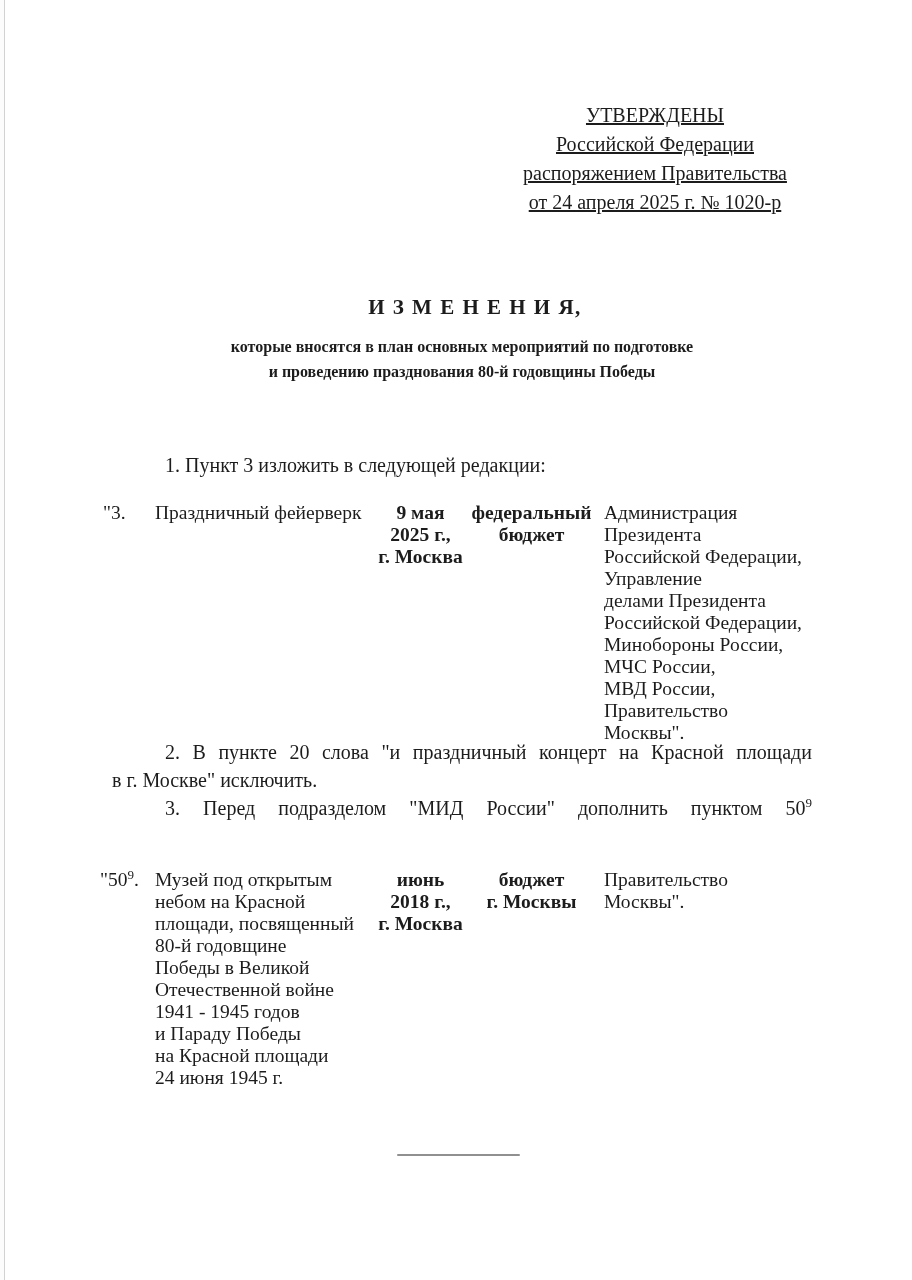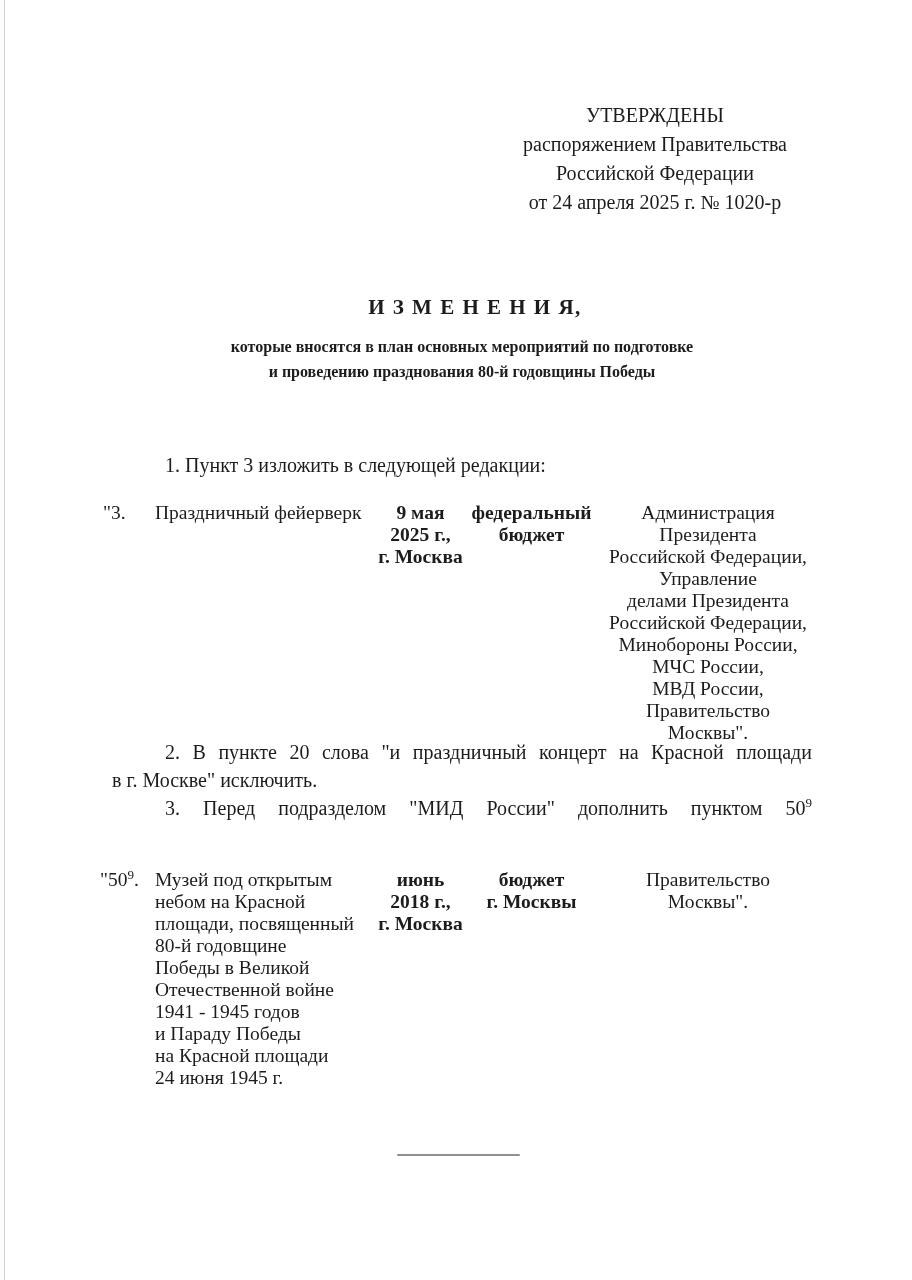--- a/index.html
+++ b/index.html
@@ -13,21 +13,21 @@
   }
   .page { position: absolute; inset: 0; background: #ffffff; }
 
   
   .edge-strip { position: absolute; left: 0; top: 0; width: 4px; height: 1280px; background: #fcfcfc; }
   .edge-line  { position: absolute; left: 4px; top: 0; width: 1px; height: 1280px; background: #d2d2d2; }
 
   
   .approval {
     position: absolute; top: 101px; right: 96px; width: 322px;
-    text-align: center; font-size: 20px; line-height: 29px;
+    text-align: center; font-size: 20px; line-height: 29px; text-decoration: underline;
   }
 
   
   .title {
     position: absolute; top: 295px; left: 125px; width: 700px;
     text-align: center; font-weight: bold; font-size: 21px; letter-spacing: 1.5px;
   }
   .subtitle {
     position: absolute; top: 334px; left: 112px; width: 700px;
     text-align: center; font-weight: bold; font-size: 16px; line-height: 25px;
@@ -42,40 +42,40 @@
   .sup { vertical-align: super; font-size: 13px; line-height: 0; }
 
   
   .tbl {
     position: absolute; display: grid; font-size: 19.5px; line-height: 22px;
   }
   .tbl1 { top: 502px; left: 103px; width: 709px; grid-template-columns: 52px 218px 95px 127px 1fr; }
   .tbl2 { top: 869px; left: 100px; width: 712px; grid-template-columns: 55px 218px 95px 127px 1fr; }
   .cell { white-space: pre-line; }
   .cell.center { text-align: center; font-weight: bold; }
-  .cell.resp { padding-left: 9px; text-align: center; }
+  .cell.resp { padding-left: 9px; }
 
   
   .rule {
     position: absolute; top: 1154px; left: 397px; width: 123px; height: 2px;
     background: #909090; border-radius: 1px;
   }
 </style>
 </head>
 <body>
 
 <div class="page">
 
   <div class="edge-strip"></div>
   <div class="edge-line"></div>
 
   <div class="approval">
     <div>УТВЕРЖДЕНЫ</div>
+    <div>Российской Федерации</div>
     <div>распоряжением Правительства</div>
-    <div>Российской Федерации</div>
     <div>от 24 апреля 2025 г. № 1020-р</div>
   </div>
 
   <div class="title">И З М Е Н Е Н И Я,</div>
 
   <div class="subtitle">
     <div>которые вносятся в план основных мероприятий по подготовке</div>
     <div>и проведению празднования 80-й годовщины Победы</div>
   </div>
 

